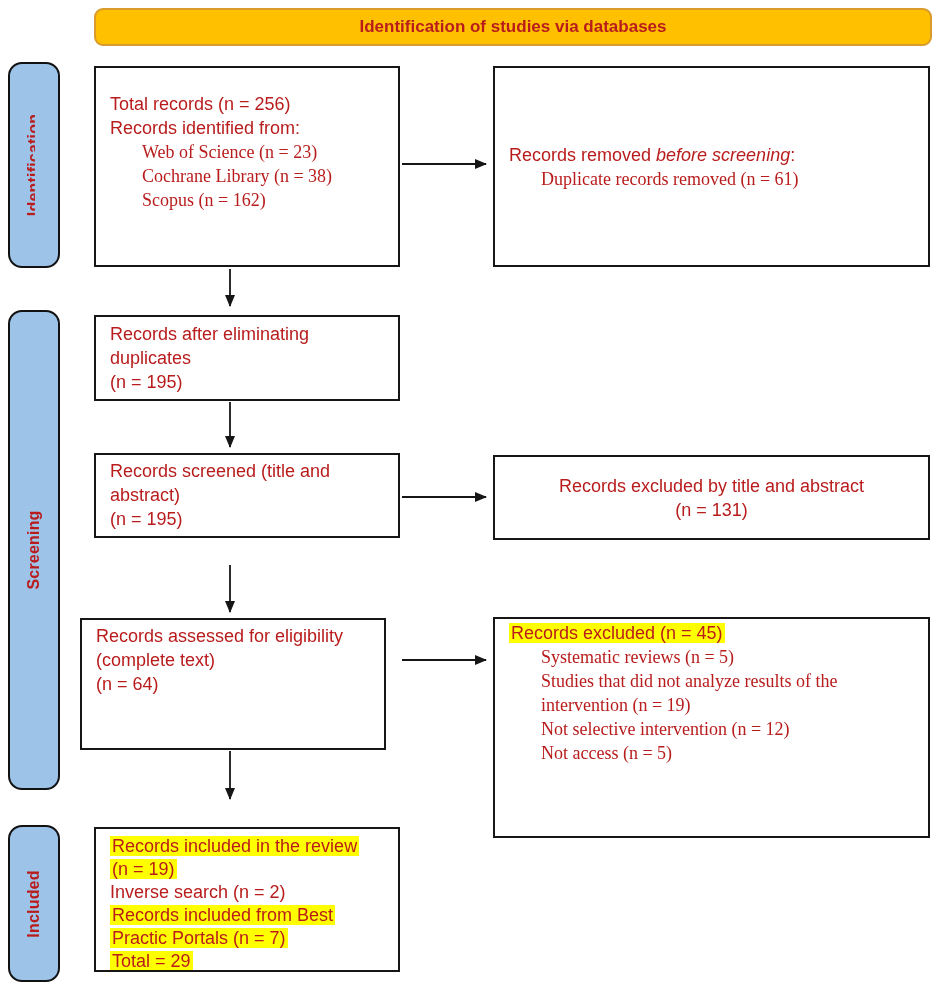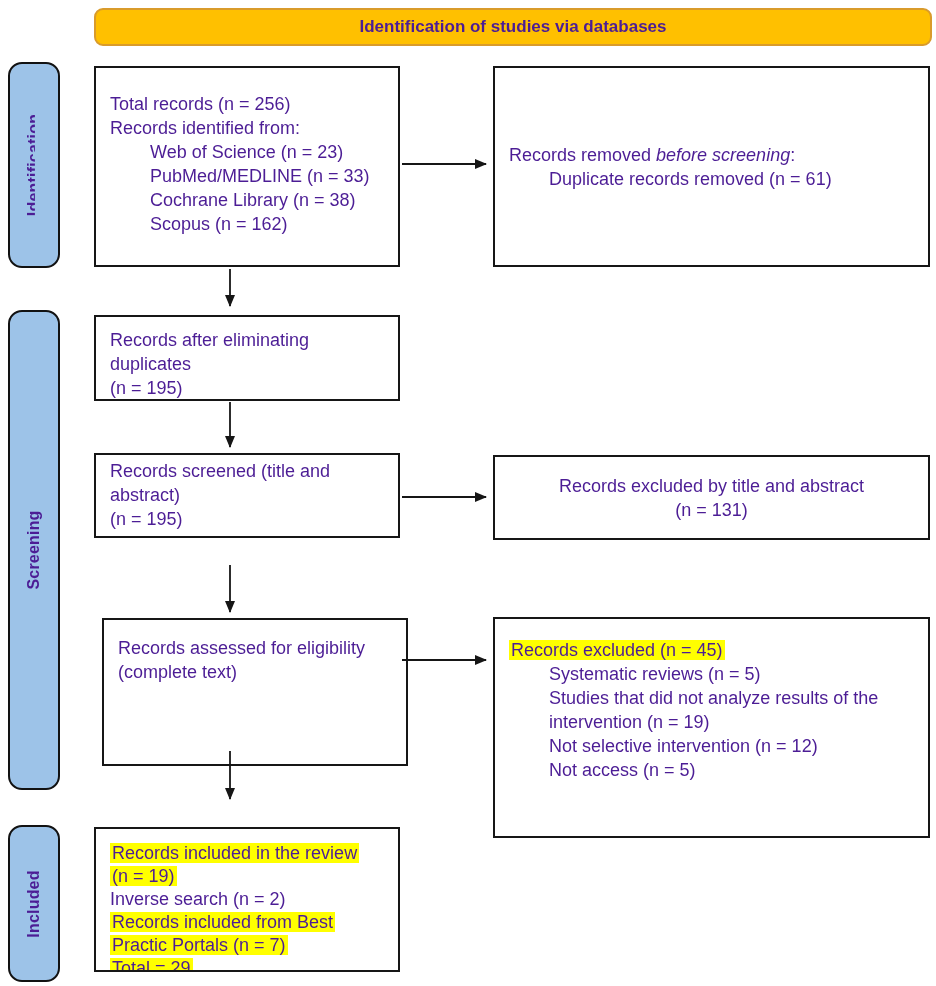--- a/index.html
+++ b/index.html
@@ -1,18 +1,18 @@
 <!DOCTYPE html>
 <html style="--banner-fill: #FFC000; --banner-border: #D99B2B; --sidebar-fill: #9DC3E8; --highlight: #FFFF00;"><head>
 <meta charset="utf-8">
 <style>
   html,body{margin:0;padding:0;background:#ffffff;}
   .figure{
     position:relative;width:936px;height:986px;background:#ffffff;
-    font-family:"Liberation Sans","DejaVu Sans",sans-serif;color:#4c1d95;
+    font-family:"Liberation Sans","DejaVu Sans",sans-serif;color:#b91c1c;
     overflow:hidden;
   }
   .banner{
     position:absolute;left:94px;top:8px;width:838px;height:38px;
     background:var(--banner-fill,#FFC000);
     border:2px solid var(--banner-border,#D99B2B);
     border-radius:9px;box-sizing:border-box;
     display:flex;align-items:center;justify-content:center;
     font-weight:bold;font-size:17px;
   }
@@ -30,28 +30,28 @@
     font-weight:bold;font-size:16px;letter-spacing:.2px;flex:0 0 auto;
   }
   .vlabel.clip{clip-path:inset(0 0 46% 0);}
   .flow-box{
     position:absolute;background:#fff;border:2px solid #161616;box-sizing:border-box;
     font-size:18px;line-height:24px;padding:6px 14px;overflow:hidden;
   }
   .flow-box.vcenter{display:flex;flex-direction:column;justify-content:center;}
   .b-identified{left:94px;top:66px;width:306px;height:201px;padding-top:24px;}
   .b-removed{left:493px;top:66px;width:437px;height:201px;}
-  .b-afterdup{left:94px;top:315px;width:306px;height:86px;padding-top:11px;}
+  .b-afterdup{left:94px;top:315px;width:306px;height:86px;padding-top:5px;}
   .b-screened{left:94px;top:453px;width:306px;height:85px;padding-top:4px;}
   .b-excl-ta{left:493px;top:455px;width:437px;height:85px;align-items:center;}
-  .b-assessed{left:102px;top:618px;width:306px;height:148px;padding-top:16px;}
-  .b-excl-ft{left:493px;top:617px;width:437px;height:221px;padding-top:19px;}
-  .b-included{left:94px;top:827px;width:306px;height:145px;padding-top:13px;line-height:23px;}
+  .b-assessed{left:80px;top:618px;width:306px;height:132px;padding-top:4px;}
+  .b-excl-ft{left:493px;top:617px;width:437px;height:221px;padding-top:2px;}
+  .b-included{left:94px;top:827px;width:306px;height:145px;padding-top:6px;line-height:23px;}
   .line{white-space:nowrap;}
-  .line.ind{margin-left:40px;}
+  .line.ind{margin-left:32px;font-family:Liberation Serif, serif;}
   .hl{background:var(--highlight,#FFFF00);padding:0 2px;}
   .arrows{position:absolute;left:0;top:0;pointer-events:none;}
   .arrows line{stroke:#161616;stroke-width:1.8px;}
   i{font-style:italic;}
 </style>
 </head>
 <body>
 
 <div class="figure">
 
@@ -66,21 +66,20 @@
     <span class="vlabel">Screening</span>
   </div>
   <div class="side side-included">
     <span class="vlabel">Included</span>
   </div>
 
   <div class="flow-box b-identified">
       <div class="line"><span>Total records (n = 256)</span></div>
       <div class="line"><span>Records identified from:</span></div>
       <div class="line ind"><span>Web of Science (n = 23)</span></div>
-      <div class="line ind"><span>PubMed/MEDLINE (n = 33)</span></div>
       <div class="line ind"><span>Cochrane Library (n = 38)</span></div>
       <div class="line ind"><span>Scopus (n = 162)</span></div>
     </div>
 
   <div class="flow-box b-removed vcenter">
       <div class="line"><span>Records removed </span><i>before screening</i><span>:</span></div>
       <div class="line ind"><span>Duplicate records removed (n = 61)</span></div>
     </div>
 
   <div class="flow-box b-afterdup">
@@ -96,20 +95,21 @@
     </div>
 
   <div class="flow-box b-excl-ta vcenter">
       <div class="line"><span>Records excluded by title and abstract</span></div>
       <div class="line"><span>(n = 131)</span></div>
     </div>
 
   <div class="flow-box b-assessed">
       <div class="line"><span>Records assessed for eligibility</span></div>
       <div class="line"><span>(complete text)</span></div>
+      <div class="line"><span>(n = 64)</span></div>
     </div>
 
   <div class="flow-box b-excl-ft">
       <div class="line"><span class="hl"><span>Records excluded (n = 45)</span></span></div>
       <div class="line ind"><span>Systematic reviews (n = 5)</span></div>
       <div class="line ind"><span>Studies that did not analyze results of the</span></div>
       <div class="line ind"><span>intervention (n = 19)</span></div>
       <div class="line ind"><span>Not selective intervention (n = 12)</span></div>
       <div class="line ind"><span>Not access (n = 5)</span></div>
     </div>

